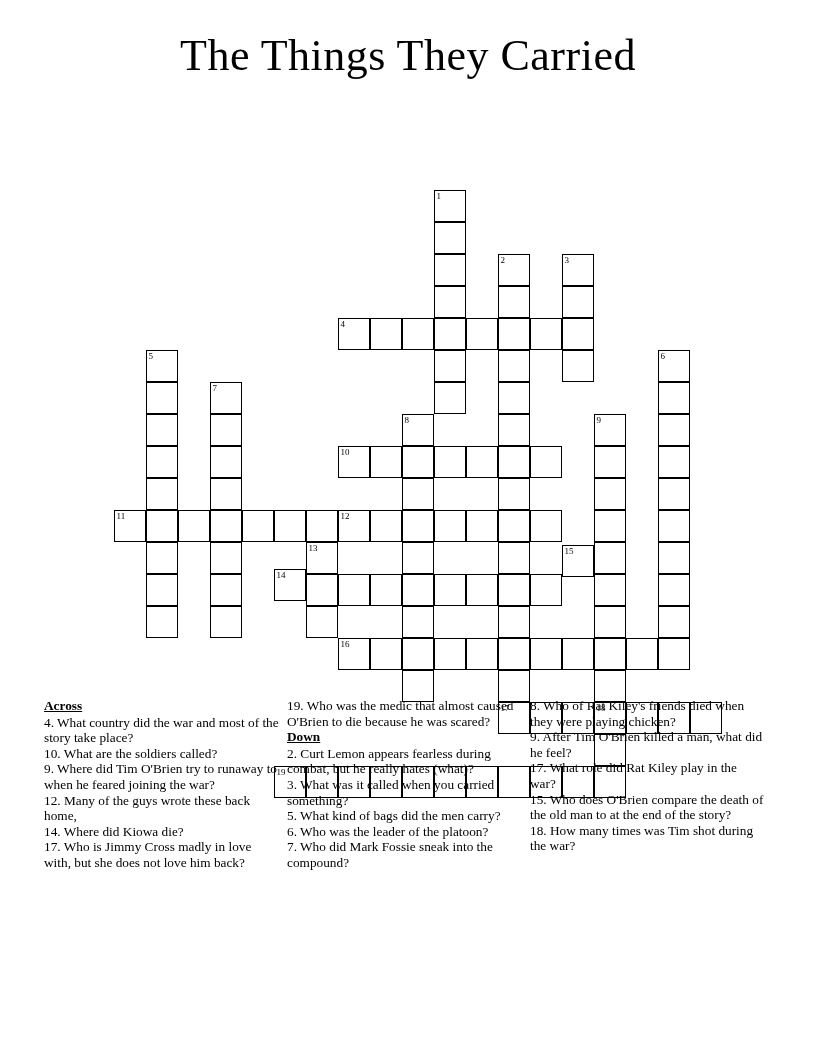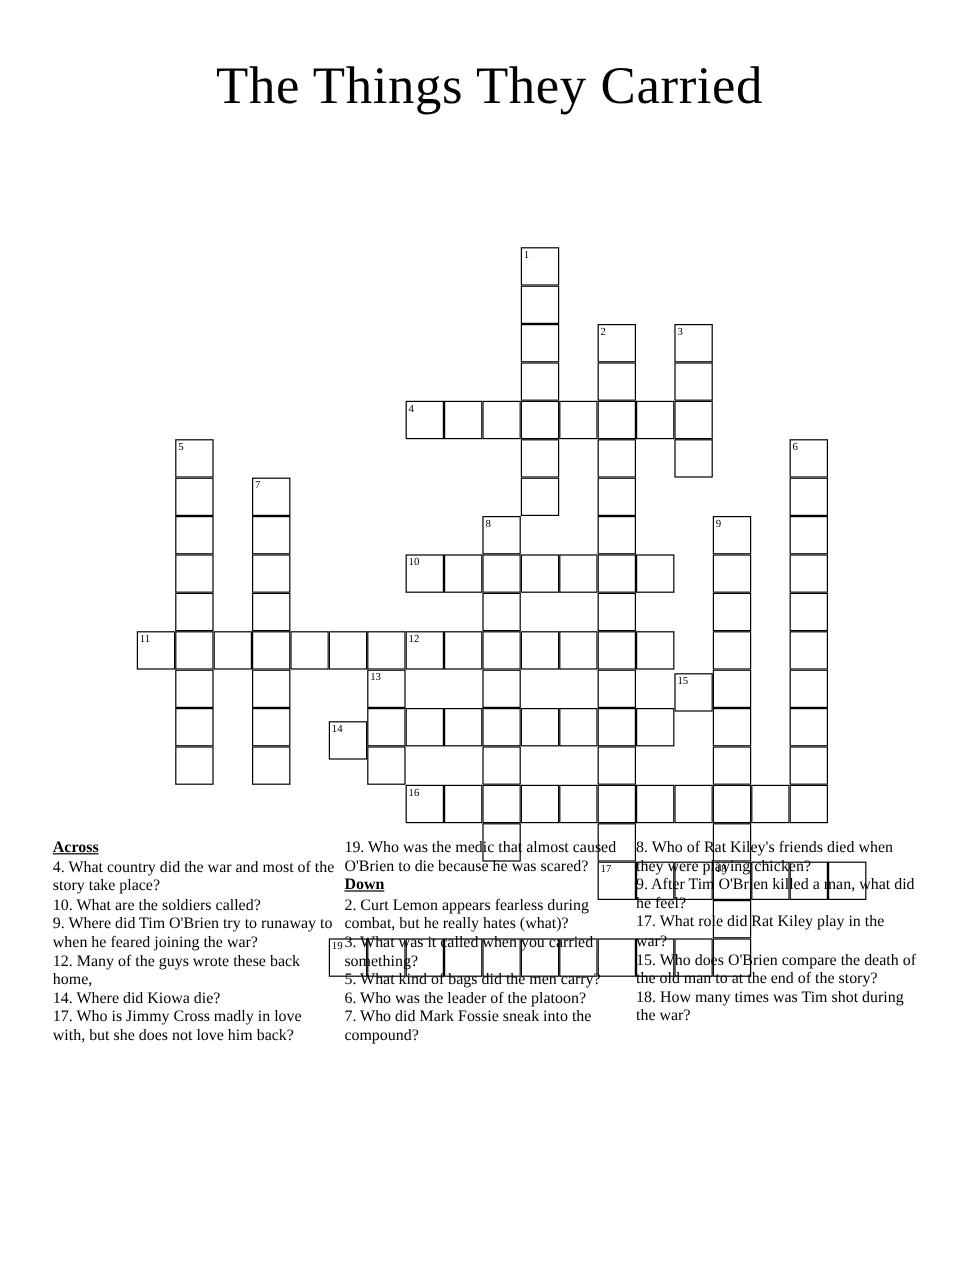--- a/index.html
+++ b/index.html
@@ -14,21 +14,21 @@
     color: #000000;
     position: relative;
     overflow: hidden;
   }
   #puzzle-title {
     text-align: center;
     font-size: 44px;
     font-weight: normal;
     font-family: "Liberation Serif", serif;
     margin: 0;
-    padding-top: 46px;
+    padding-top: 30px;
     letter-spacing: 0.5px;
   }
   #grid-wrap {
     position: relative;
     width: 816px;
     height: 580px;
   }
   #grid {
     position: absolute;
     left: 0;
@@ -180,21 +180,21 @@
       <div class="cell" style="left: 210px; top: 461px;"></div>
       <div class="cell" style="left: 306px; top: 461px;">
         <span class="num">13</span>
       </div>
       <div class="cell" style="left: 402px; top: 461px;"></div>
       <div class="cell" style="left: 498px; top: 461px;"></div>
       <div class="cell" style="left: 594px; top: 461px;"></div>
       <div class="cell" style="left: 658px; top: 461px;"></div>
       <div class="cell" style="left: 146px; top: 493px;"></div>
       <div class="cell" style="left: 210px; top: 493px;"></div>
-      <div class="cell" style="left: 274px; top: 504px;">
+      <div class="cell" style="left: 274px; top: 488px;">
         <span class="num">14</span>
       </div>
       <div class="cell" style="left: 306px; top: 493px;"></div>
       <div class="cell" style="left: 338px; top: 493px;"></div>
       <div class="cell" style="left: 370px; top: 493px;"></div>
       <div class="cell" style="left: 402px; top: 493px;"></div>
       <div class="cell" style="left: 434px; top: 493px;"></div>
       <div class="cell" style="left: 466px; top: 493px;"></div>
       <div class="cell" style="left: 498px; top: 493px;"></div>
       <div class="cell" style="left: 530px; top: 493px;"></div>

